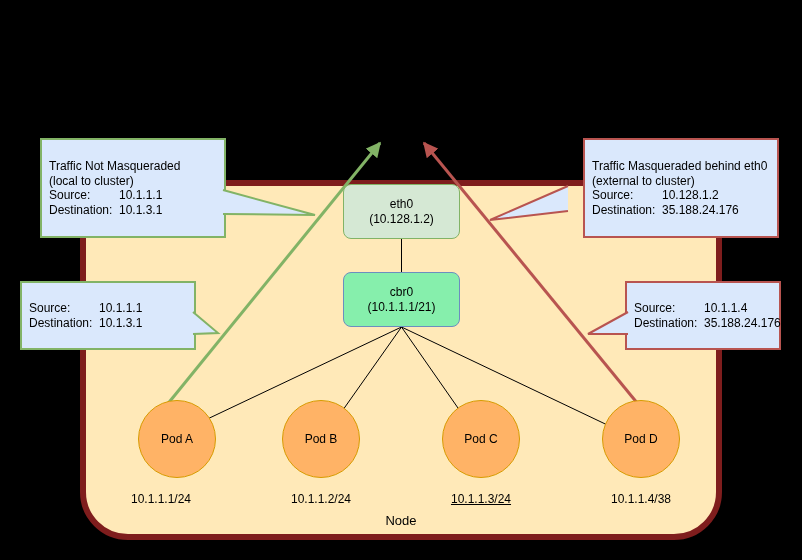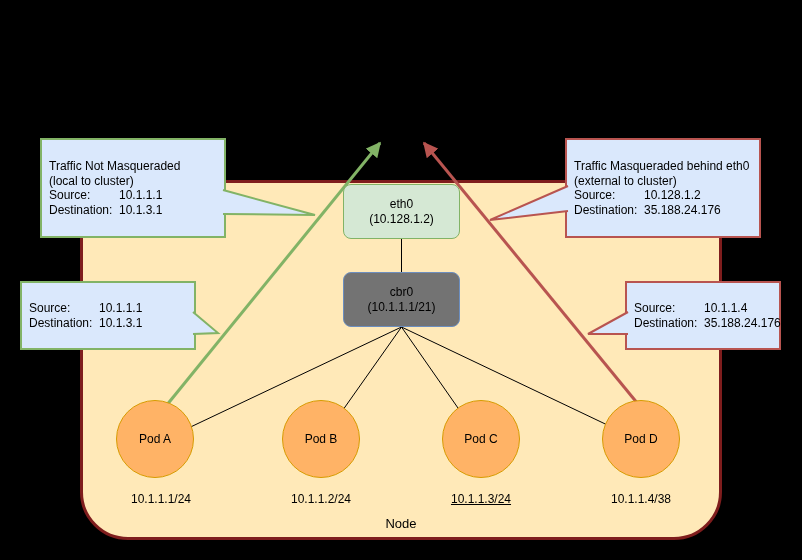--- a/index.html
+++ b/index.html
@@ -1,56 +1,56 @@
 <!DOCTYPE html>
 <html><head>
 <meta charset="utf-8">
 <style>
   html, body { margin:0; padding:0; background:#000; }
   body { width:802px; height:560px; overflow:hidden; font-family:"Liberation Sans", sans-serif; color:#000; }
   .stage { position:relative; width:802px; height:560px; background:#000; }
 
   .node {
     position:absolute; left:80px; top:180px; width:642px; height:360px;
-    background:#ffe9b8; border:3px solid #7f1d1d; border-radius:48px; box-sizing:border-box;
+    background:#ffe9b8; border:6px solid #7f1d1d; border-radius:48px; box-sizing:border-box;
   }
   .node-label {
     position:absolute; left:0; right:0; bottom:6px; text-align:center; font-size:13px;
   }
 
   .layer { position:absolute; left:0; top:0; pointer-events:none; }
 
   .iface {
     position:absolute; width:117px; height:55px; border-radius:8px; box-sizing:border-box;
     display:flex; flex-direction:column; align-items:center; justify-content:center;
     font-size:12px; line-height:15px; text-align:center;
   }
   .eth0 { left:343px; top:184px; background:#d5e8d4; border:1px solid #82b366; }
-  .cbr0 { left:343px; top:272px; background:#737373; border:1px solid #6c8ebf; }
+  .cbr0 { left:343px; top:272px; background:#86efac; border:1px solid #6c8ebf; }
 
   .pod {
     position:absolute; top:400px; width:78px; height:78px; border-radius:50%;
     background:#ffb366; border:1.5px solid #d79b00; box-sizing:border-box;
     display:flex; align-items:center; justify-content:center; font-size:12px;
   }
-  .pod-a { left:116px; } .pod-b { left:282px; } .pod-c { left:442px; } .pod-d { left:602px; }
+  .pod-a { left:138px; } .pod-b { left:282px; } .pod-c { left:442px; } .pod-d { left:602px; }
 
   .pod-ip { position:absolute; top:492px; width:120px; text-align:center; font-size:12px; }
   .ip-a { left:101px; } .ip-b { left:261px; } .ip-c { left:421px;text-decoration:underline; } .ip-d { left:581px; }
 
   .callout {
     position:absolute; background:#dae8fc; border:2px solid #888; box-sizing:border-box;
     display:flex; flex-direction:column; justify-content:center;
     padding:6px 7px; font-size:12px; line-height:14.5px;
   }
   .callout.green { border-color:#82b366; }
   .callout.red { border-color:#b85450; }
   .c1 { left:40px;  top:138px; width:186px; height:100px; }
   .c2 { left:20px;  top:281px; width:176px; height:69px;  }
-  .c3 { left:565px; top:138px; width:196px; height:100px; }
+  .c3 { left:583px; top:138px; width:196px; height:100px; }
   .c4 { left:625px; top:281px; width:156px; height:69px;  }
   .callout .title { white-space:nowrap; }
   .kv { display:flex; }
   .kv .k { width:70px; flex:none; }
 </style>
 </head>
 <body>
 
 <div class="stage">
 

